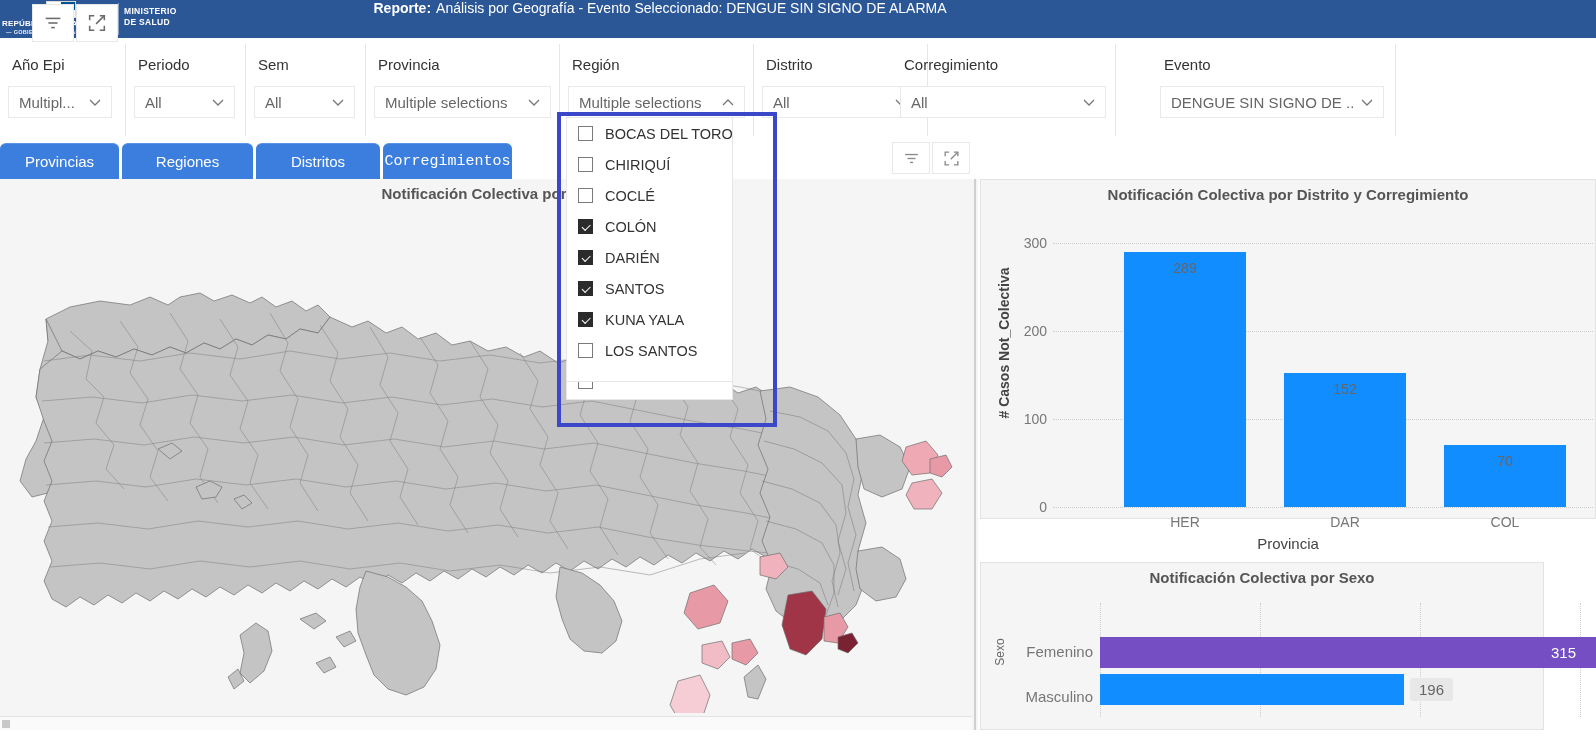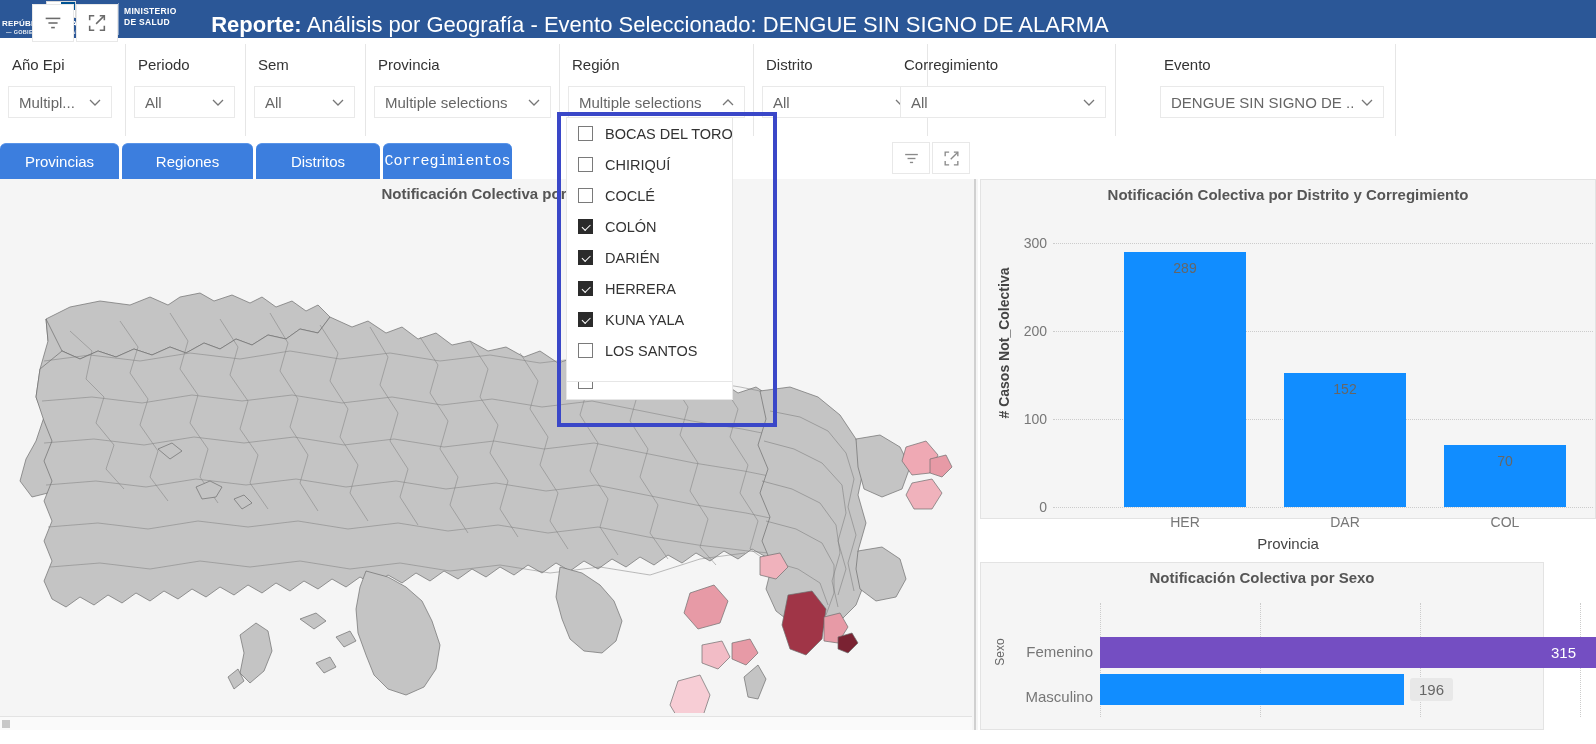--- a/index.html
+++ b/index.html
@@ -39,22 +39,22 @@
   .hdr-divider {
     position:absolute; left:118px; top:3px; width:1px; height:32px;
     background:rgba(255,255,255,.45);
   }
   .minsa {
     position:absolute; left:124px; top:6px; color:#ffffff;
     font-size:8.5px; font-weight:bold; line-height:10.5px; letter-spacing:.3px;
   }
   .hdr-title {
     position:absolute; left:0; top:0; width:1320px; height:38px;
-    display:flex; align-items:flex-end; justify-content:center;
-    color:#ffffff; font-size:22px; white-space:nowrap;
+    display:flex; align-items:flex-start; justify-content:center;
+    color:#ffffff; font-size:14px; white-space:nowrap;
   }
   .hdr-title b { font-weight:bold; margin-right:5px; }
 
   
   .vizbtn {
     position:absolute; background:#ffffff; border:1px solid #e8e8e8;
     display:flex; align-items:center; justify-content:center;
   }
   .vizbtn svg { display:block; }
 
@@ -537,21 +537,21 @@
   <div class="dd-item">
     <span class="cb on"></span>
     <span class="dd-text">COLÓN</span>
   </div>
   <div class="dd-item">
     <span class="cb on"></span>
     <span class="dd-text">DARIÉN</span>
   </div>
   <div class="dd-item">
     <span class="cb on"></span>
-    <span class="dd-text">HERRERA</span>
+    <span class="dd-text">SANTOS</span>
   </div>
   <div class="dd-item">
     <span class="cb on"></span>
     <span class="dd-text">KUNA YALA</span>
   </div>
   <div class="dd-item">
     <span class="cb"></span>
     <span class="dd-text">LOS SANTOS</span>
   </div>
 </div>

